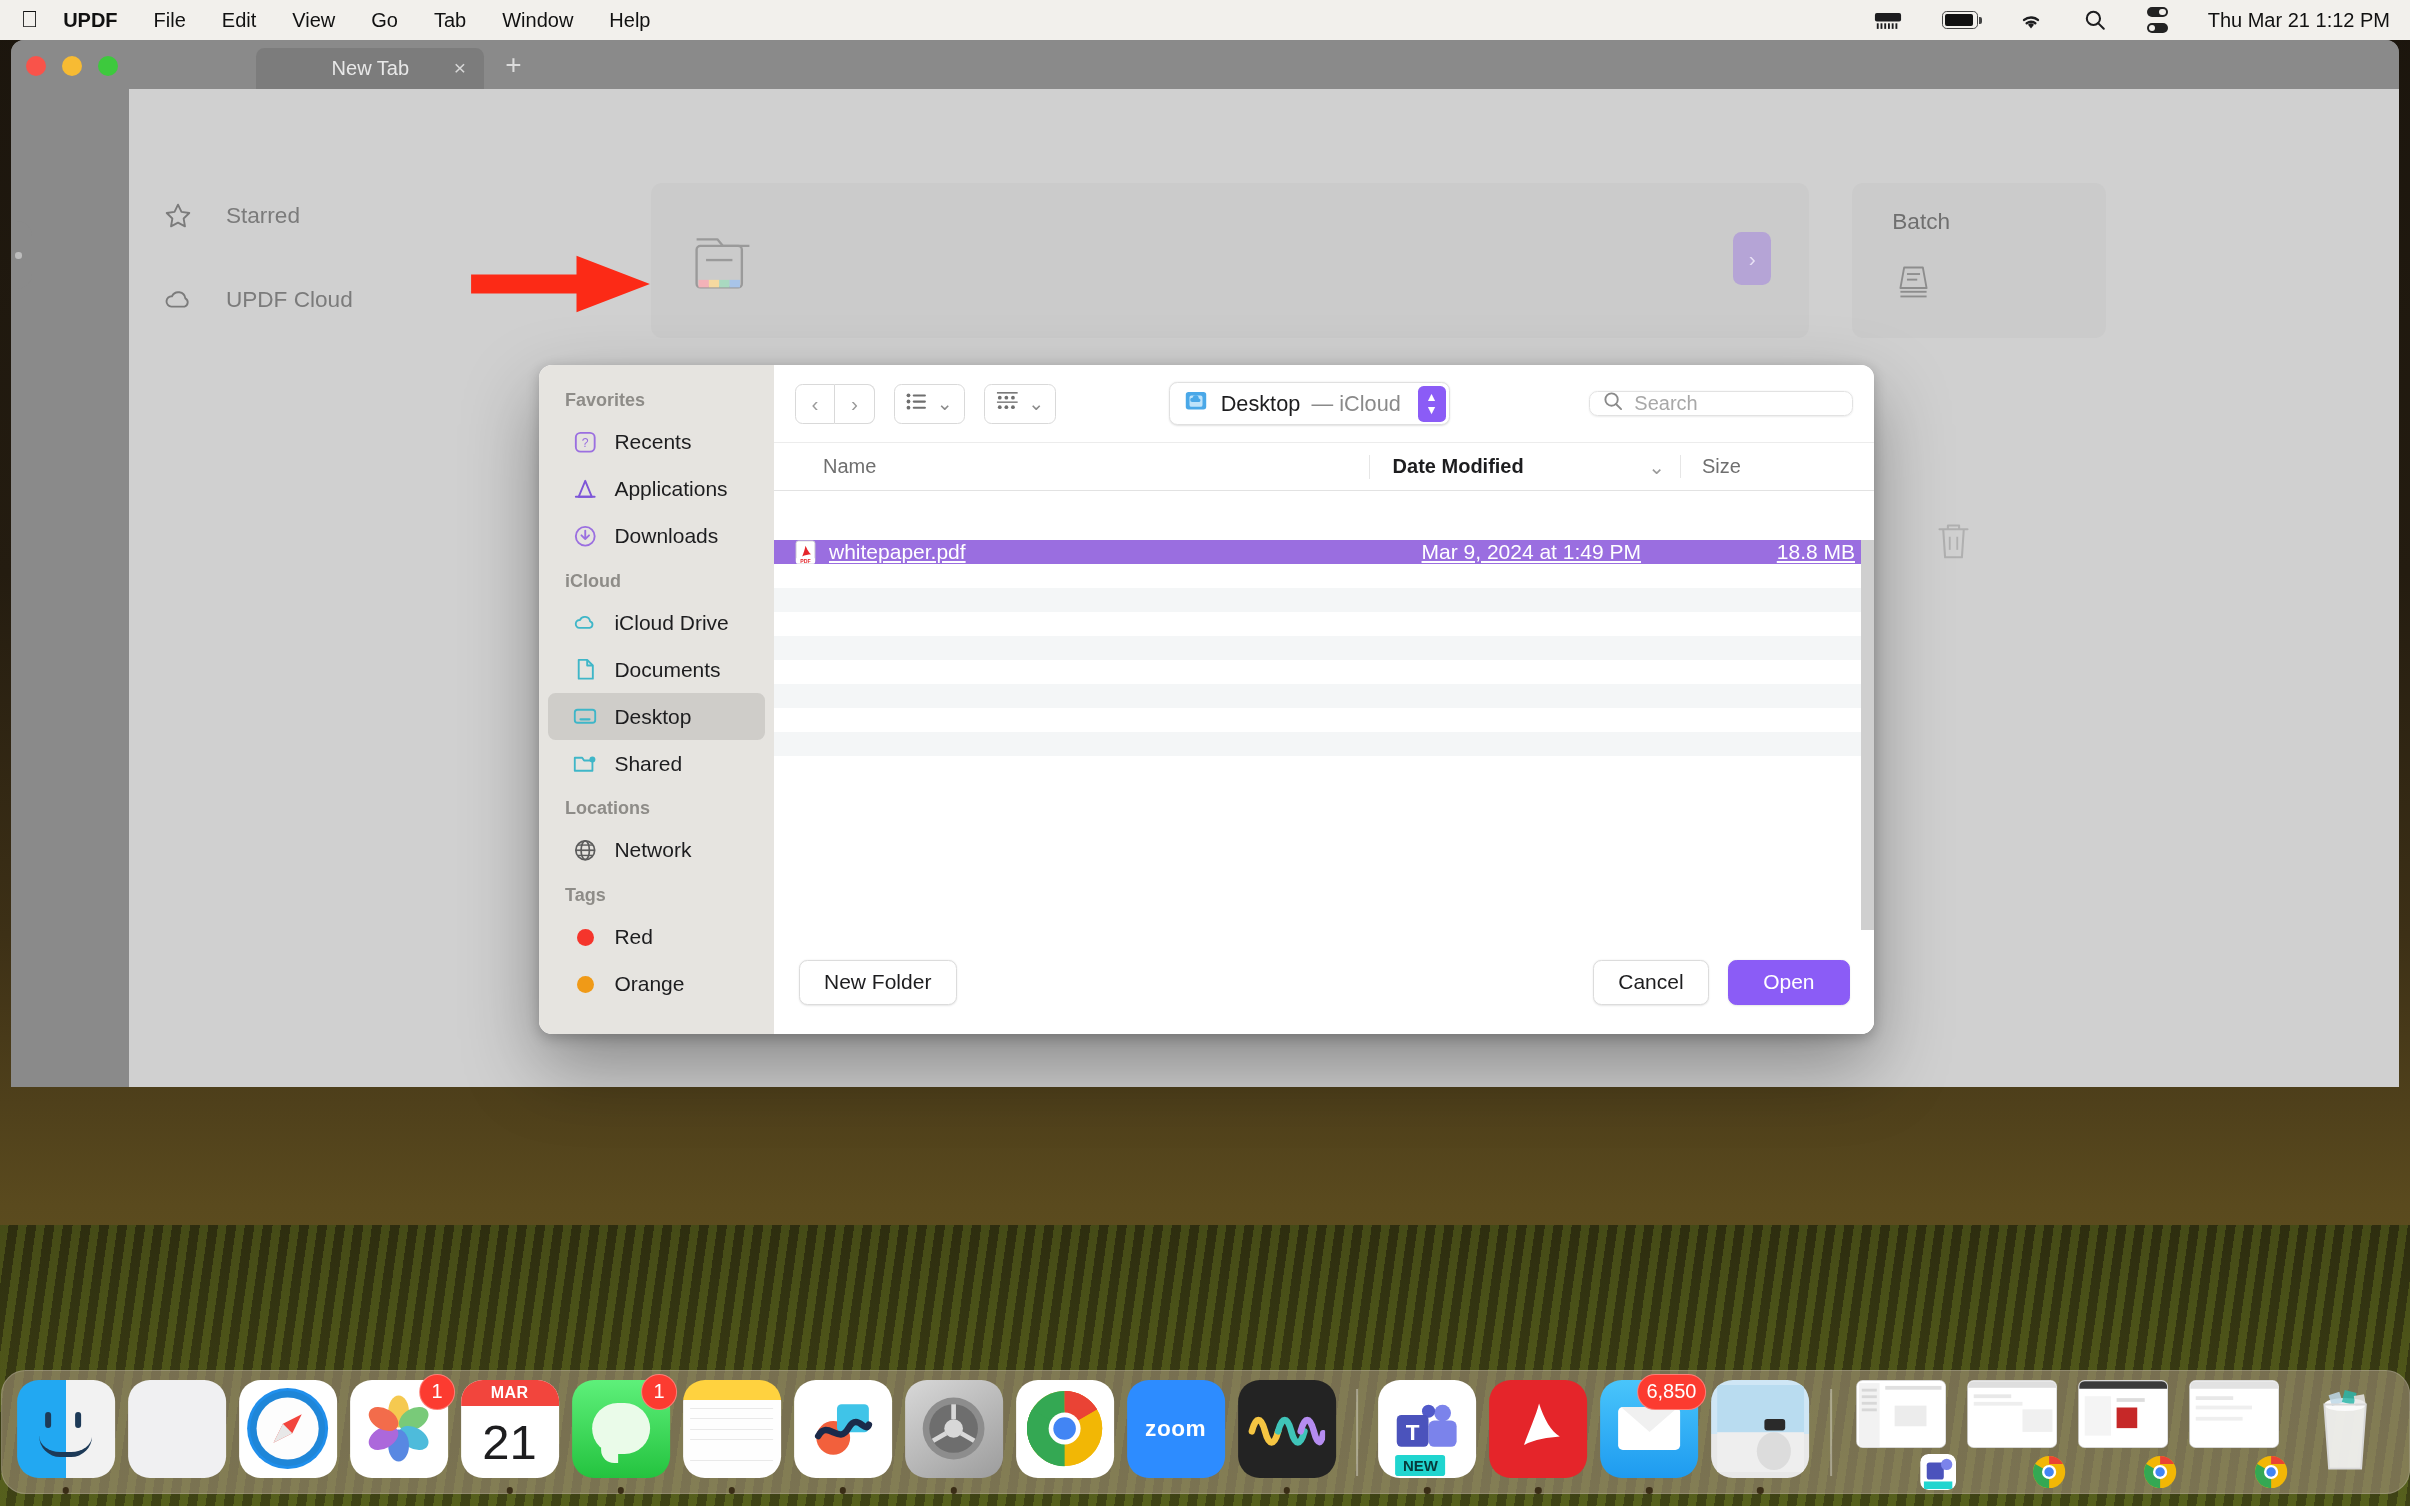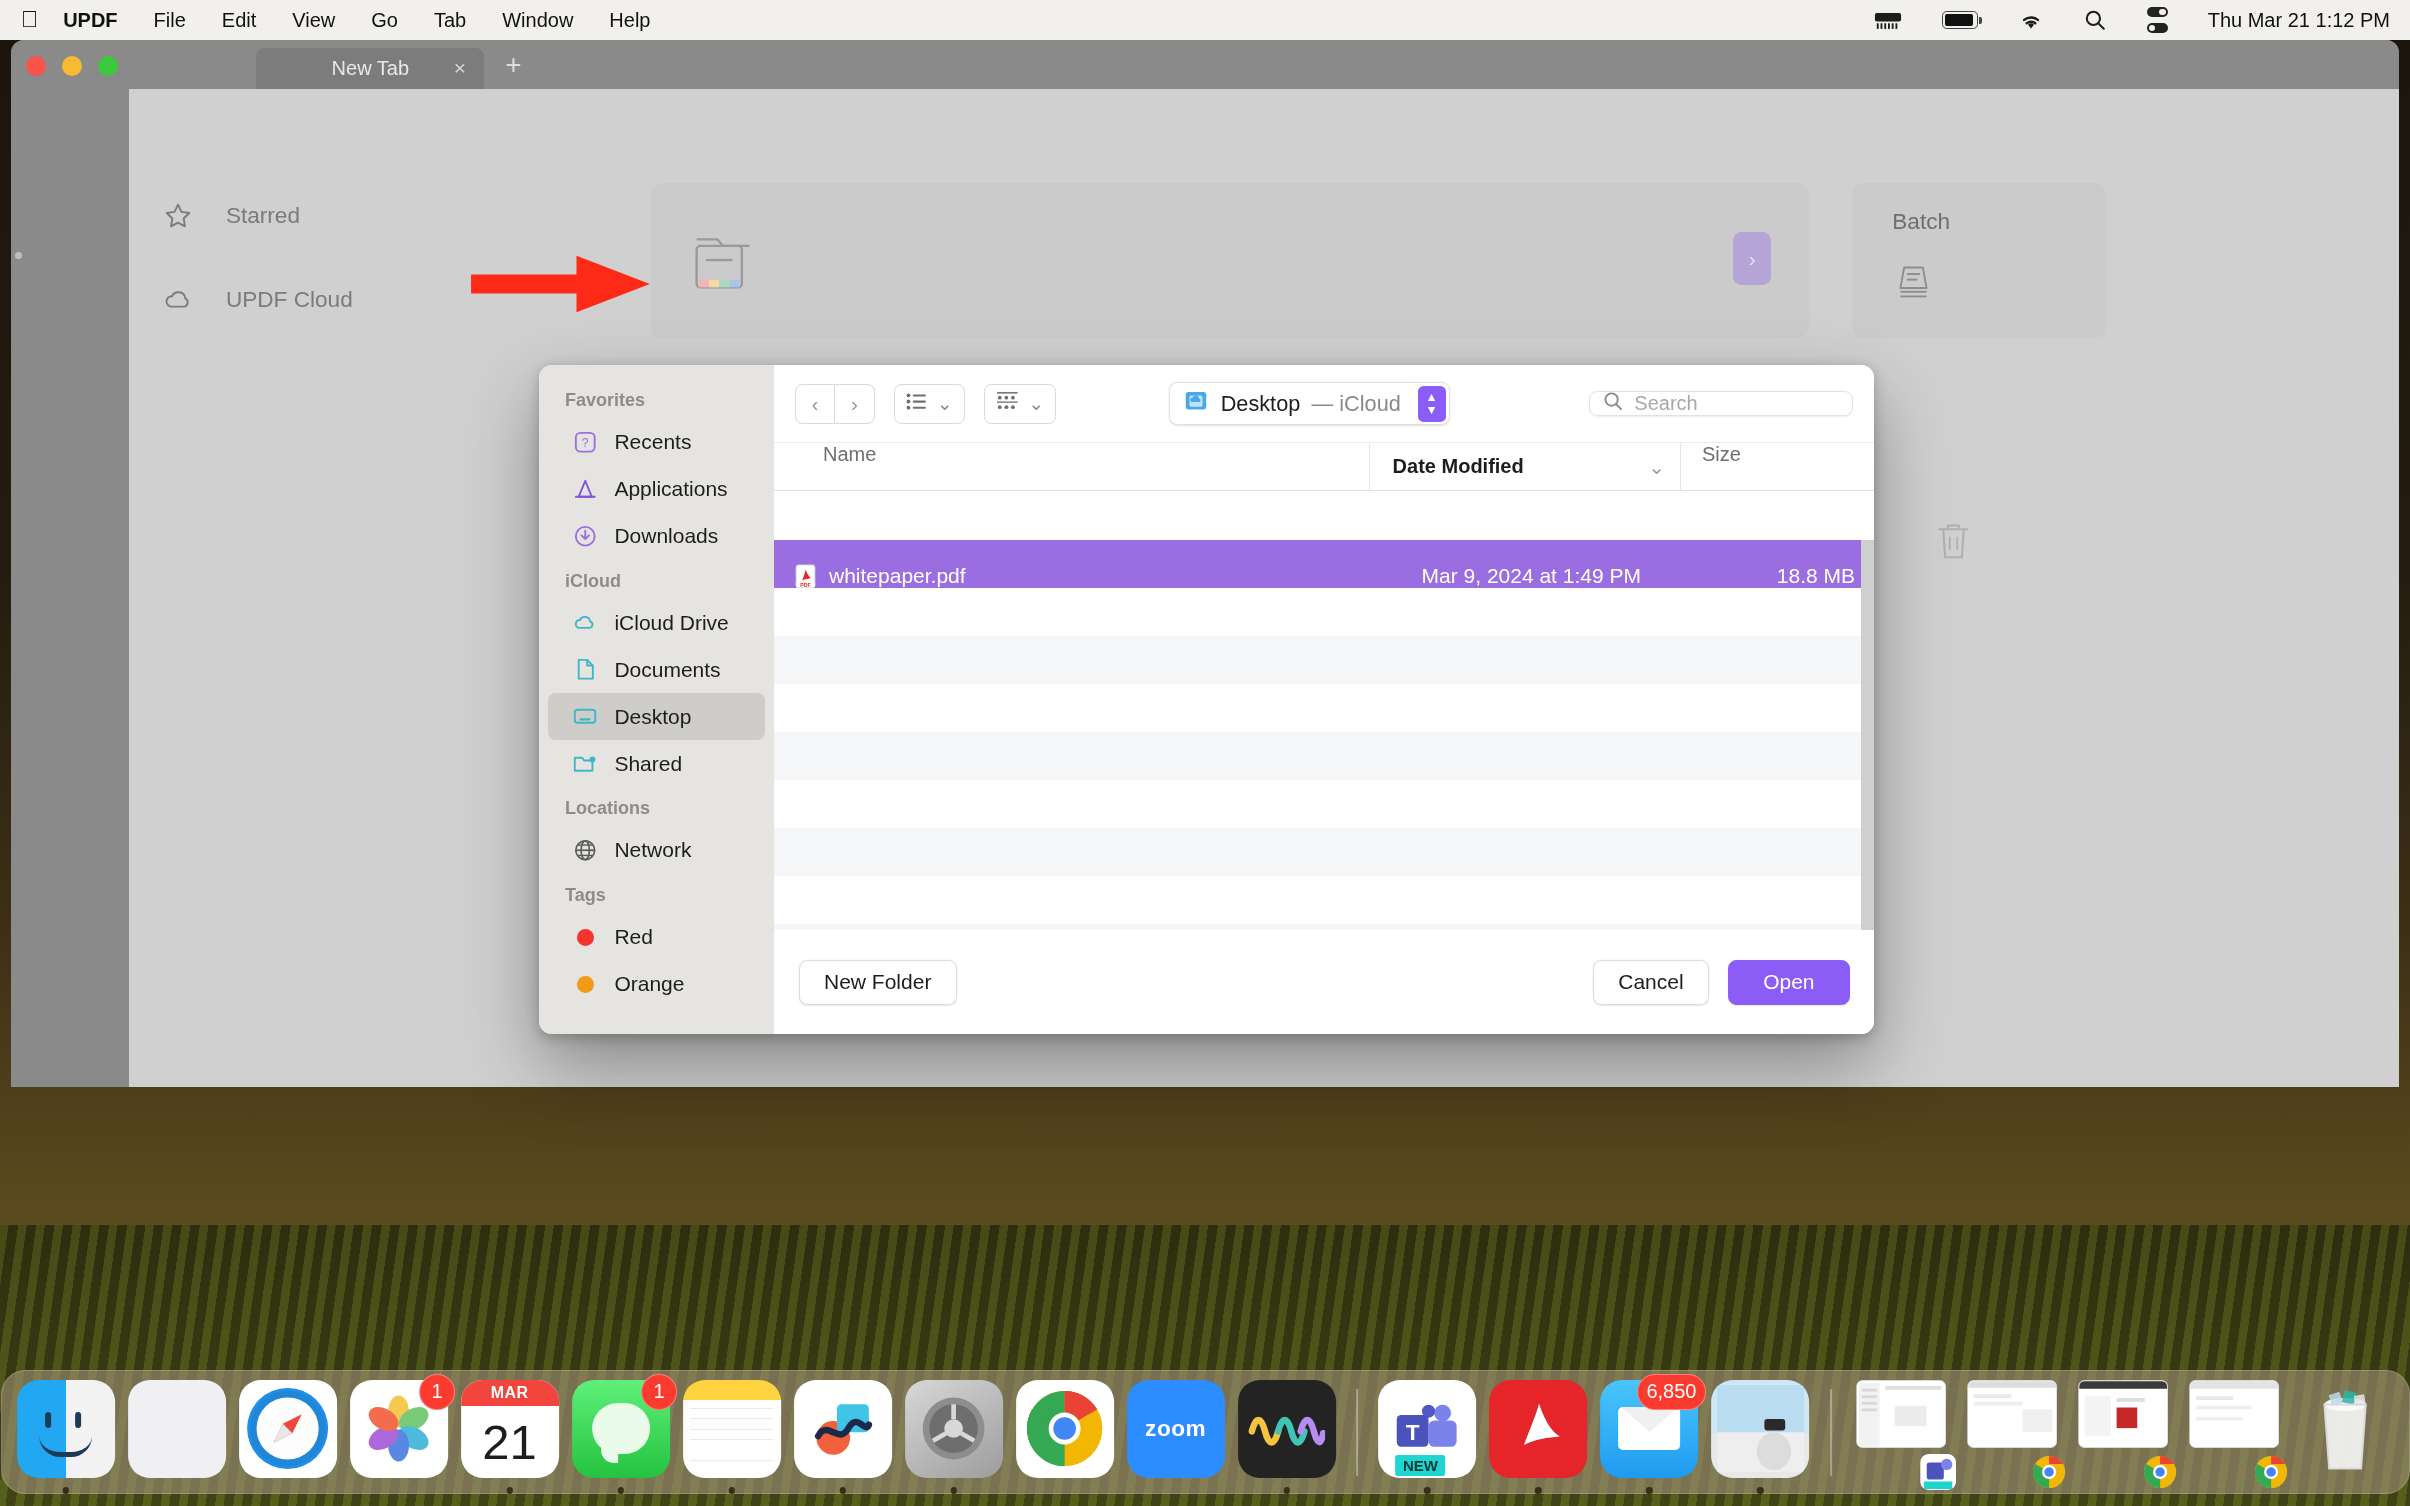--- a/index.html
+++ b/index.html
@@ -136,28 +136,28 @@
     box-shadow: 0 0.9px 1.9px rgba(0,0,0,.12);
   }
   .path-pop .dim { color:#8a8a8a; }
   .stepper { width: 28px; height: 36px; border-radius: 5.6px; background:#8b5cf6; color:#fff; display:flex; flex-direction:column; align-items:center; justify-content:center; font-size: 12.2px; line-height: 12.2px; margin-left: 5.6px; }
   .search-box {
     margin-left: auto; width: 264px; height: 25px; border:0.9px solid #e2e2e2; border-radius: 8.5px;
     display:flex; align-items:center; padding: 0 13px; gap: 11.3px; color:#a8a8a8; font-size: 20px;
     box-shadow: 0 0.9px 1.9px rgba(0,0,0,.08);
   }
 
-  .col-head { height: 49px; border-top:0.9px solid #ececec; border-bottom:0.9px solid #e2e2e2; display:flex; font-size: 20px; color:#6f6f6f; }
+  .col-head { height: 49px; border-top:0.9px solid #ececec; border-bottom:0.9px solid #e2e2e2; display:flex; align-items:center; font-size: 20px; color:#6f6f6f; }
   .ch-name { width: 584px; padding-left: 49px; }
   .ch-date { width: 311px; border-left:0.9px solid #e6e6e6; padding-left: 22.6px; color:#1d1d1f; font-weight:bold; display:flex; align-items:center;margin-left:11px; }
   .ch-date .chev { margin-left: auto; margin-right: 15px; color:#9a9a9a; font-weight: normal; }
   .ch-size { flex:1; border-left:0.9px solid #e6e6e6; padding-left: 21px; }
 
   .rows { position:absolute; left:0; right:0; top: 175px; bottom: 104px; overflow:hidden; }
-  .row { height: 48px; display:flex; align-items:flex-end; font-size: 21px; }
+  .row { height: 24px; display:flex; align-items:flex-end; font-size: 21px; text-decoration: underline; }
   .row.alt { background:#f4f6f7; }
   .row.sel { background:#9a6ee0; color:#fff; }
   .r-name { width: 584px; padding-left: 21px; display:flex; align-items:center; gap: 13px; }
   .pdf-ico { width: 21px; height: 24.5px; flex:none; }
   .r-date { width: 311px; text-align:right; padding-right: 28px; }
   .r-size { flex:1; text-align:right; padding-right: 19px; }
 
   .dlg-footer { position:absolute; left:0; right:0; bottom:0; height: 104px; background:#fff; display:flex; align-items:center; padding: 0 24.5px; }
   .btn { height: 45px; border-radius: 8.5px; border:0.9px solid #dcdcdc; background:#fff; font-size: 21px; color:#1d1d1f; padding: 0 24.5px; display:flex; align-items:center; justify-content:center; box-shadow: 0 0.9px 1.9px rgba(0,0,0,.1); }
   .btn.primary { background:#8b5cf6; color:#fff; border-color:#8b5cf6; padding: 0 34px; }

